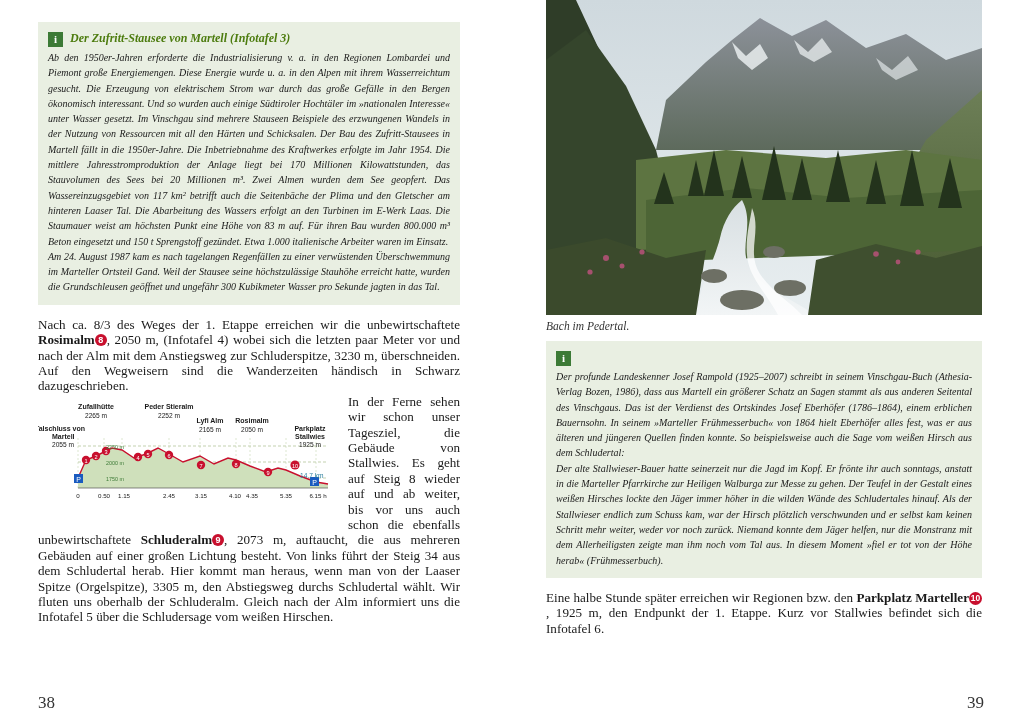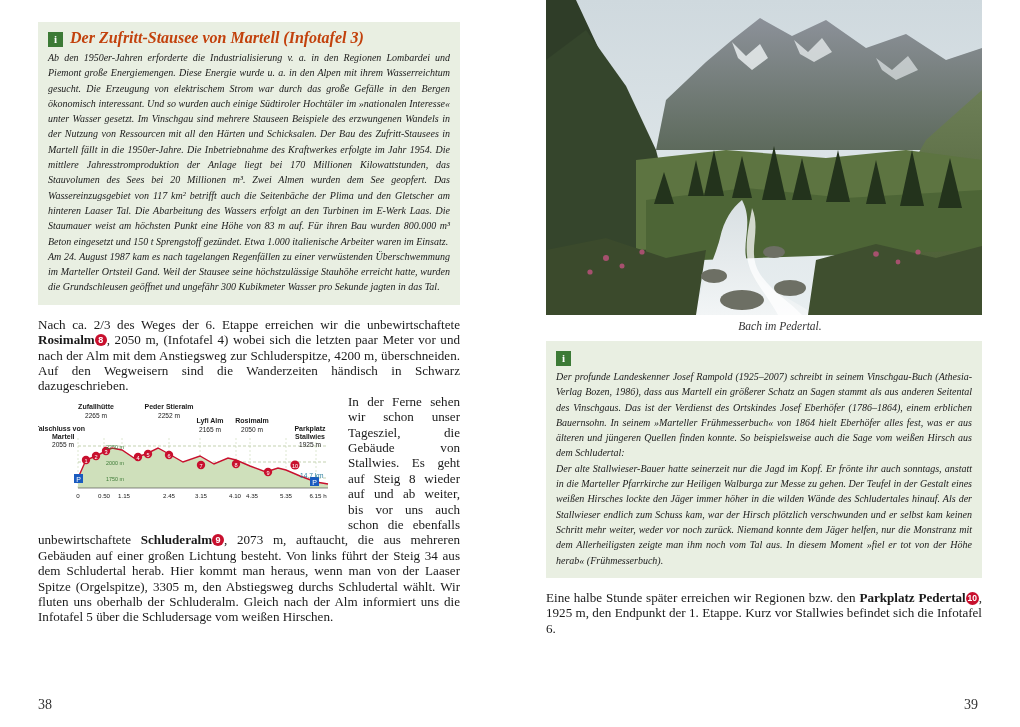--- a/index.html
+++ b/index.html
@@ -56,23 +56,23 @@
     font-weight: bold;
     font-size: 11px;
     line-height: 15px;
     text-align: center;
     margin-top: 2px;
     position: relative;
   }
   .infobox-title {
     font-style: italic;
     font-weight: bold;
-    font-size: 16px;
+    font-size: 12px;
     line-height: 16px;
-    color: #c2410c;
+    color: #4d7c0f;
   }
   .infobox p {
     margin: 0;
     font-style: italic;
     font-size: 10px;
     line-height: 15.3px;
     text-align: justify;
     text-justify: inter-word;
     hyphens: auto;
   }
@@ -92,21 +92,21 @@
     background: #c8102e;
     color: #ffffff;
     font-size: 9px;
     font-weight: bold;
     font-family: "Liberation Sans", sans-serif;
     line-height: 12px;
     text-align: center;
     vertical-align: 1px;
   }
   
-  .photo-wrap { position: relative; width: 468px; text-align: center; }
+  .photo-wrap { position: relative; width: 468px; }
   .photo {
     width: 436px; height: 315px;
     display: block;
     background: #6b7f55;
     position: relative;
     overflow: hidden;
   }
   .photo-caption {
     font-size: 11.5px;
     font-style: italic;
@@ -127,45 +127,45 @@
     hyphens: auto;
   }
   .float-fig {
     float: left;
     width: 300px;
     margin: 2px 10px 2px 0;
   }
   .pagenum {
     position: absolute;
     bottom: 14px;
-    font-size: 14px;
+    font-size: 17px;
     color: #333;
     font-family: "Liberation Serif", serif;
   }
   .pagenum.left { left: 38px; }
-  .pagenum.right { right: 42px; }
+  .pagenum.right { right: 36px; }
 </style>
 </head>
 <body>
 
 <div class="page">
 
   <div class="col-left">
 
     <div class="infobox">
       <div class="infobox-head">
         <div class="info-icon">i</div>
         <div class="infobox-title">Der Zufritt-Stausee von Martell (Infotafel 3)</div>
       </div>
       <p>Ab den 1950er-Jahren erforderte die Industrialisierung v. a. in den Regionen Lombardei und Piemont große Energiemengen. Diese Energie wurde u. a. in den Alpen mit ihrem Wasserreichtum gesucht. Die Erzeugung von elektrischem Strom war durch das große Gefälle in den Bergen ökonomisch interessant. Und so wurden auch einige Südtiroler Hochtäler im »nationalen Interesse« unter Wasser gesetzt. Im Vinschgau sind mehrere Stauseen Beispiele des erzwungenen Wandels in der Nutzung von Ressourcen mit all den Härten und Schicksalen. Der Bau des Zufritt-Stausees in Martell fällt in die 1950er-Jahre. Die Inbetriebnahme des Kraftwerkes erfolgte im Jahr 1954. Die mittlere Jahresstromproduktion der Anlage liegt bei 170 Millionen Kilowattstunden, das Stauvolumen des Sees bei 20 Millionen m³. Zwei Almen wurden dem See geopfert. Das Wassereinzugsgebiet von 117 km² betrifft auch die Seitenbäche der Plima und den Gletscher am hinteren Laaser Tal. Die Abarbeitung des Wassers erfolgt an den Turbinen im E-Werk Laas. Die Staumauer weist am höchsten Punkt eine Höhe von 83 m auf. Für ihren Bau wurden 800.000 m³ Beton eingesetzt und 150 t Sprengstoff gezündet. Etwa 1.000 italienische Arbeiter waren im Einsatz.</p>
       <p style="margin-top:0;">Am 24. August 1987 kam es nach tagelangen Regenfällen zu einer verwüstenden Überschwemmung im Marteller Ortsteil Gand. Weil der Stausee seine höchstzulässige Stauhöhe erreicht hatte, wurden die Grundschleusen geöffnet und ungefähr 300 Kubikmeter Wasser pro Sekunde jagten in das Tal.</p>
     </div>
 
     <p class="body-p" style="margin-bottom:0;">
-      <span>Nach ca. 2/3 des Weges der 6. Etappe erreichen wir die unbewirtschaftete </span><b>Rosimalm</b><span class="num-badge">8</span><span>, 2050 m, (Infotafel 4) wobei sich die letzten paar Meter vor und nach der Alm mit dem Anstiegsweg zur Schluderspitze, 4200 m, überschneiden. Auf den Wegweisern sind die Wanderzeiten händisch in Schwarz dazugeschrieben.</span>
+      <span>Nach ca. 8/3 des Weges der 1. Etappe erreichen wir die unbewirtschaftete </span><b>Rosimalm</b><span class="num-badge">8</span><span>, 2050 m, (Infotafel 4) wobei sich die letzten paar Meter vor und nach der Alm mit dem Anstiegsweg zur Schluderspitze, 3230 m, überschneiden. Auf den Wegweisern sind die Wanderzeiten händisch in Schwarz dazugeschrieben.</span>
     </p>
 
     <div class="wrap-text">
       <div class="float-fig">
         <div class="profile">
           <svg width="300" height="125" viewBox="0 0 300 125">
 
             <rect x="40" y="40" width="250" height="50" fill="#ffffff" stroke="none"></rect>
 
             <line x1="40" y1="48" x2="290" y2="48" stroke="#9ab27a" stroke-width="0.6" stroke-dasharray="3,2"></line>
@@ -340,21 +340,21 @@
 
     <div class="infobox">
       <div class="infobox-head">
         <div class="info-icon">i</div>
       </div>
       <p>Der profunde Landeskenner Josef Rampold (1925–2007) schreibt in seinem Vinschgau-Buch (Athesia-Verlag Bozen, 1986), dass aus Martell ein größerer Schatz an Sagen stammt als aus anderen Seitental des Vinschgaus. Das ist der Verdienst des Ortskindes Josef Eberhöfer (1786–1864), einem erblichen Bauernsohn. In seinem »Marteller Frühmesserbuch« von 1864 hielt Eberhöfer alles fest, was er aus älteren und jüngeren Quellen finden konnte. So beispielsweise auch die Sage vom weißen Hirsch aus dem Schludertal:</p>
       <p>Der alte Stallwieser-Bauer hatte seinerzeit nur die Jagd im Kopf. Er frönte ihr auch sonntags, anstatt in die Marteller Pfarrkirche zur Heiligen Walburga zur Messe zu gehen. Der Teufel in der Gestalt eines weißen Hirsches lockte den Jäger immer höher in die wilden Wände des Schludertales hinauf. Als der Stallwieser endlich zum Schuss kam, war der Hirsch plötzlich verschwunden und er selbst kam keinen Schritt mehr weiter, weder vor noch zurück. Niemand konnte dem Jäger helfen, nur die Monstranz mit dem Allerheiligsten zeigte man ihm noch vom Tal aus. In diesem Moment »fiel er tot von der Höhe herab« (Frühmesserbuch).</p>
     </div>
 
     <p class="body-p">
-      <span>Eine halbe Stunde später erreichen wir Regionen bzw. den </span><b>Parkplatz Pedertal</b><span class="num-badge" style="width:13px;height:13px;line-height:13px;font-size:8.5px;">10</span><span>, 1925 m, den Endpunkt der 1. Etappe. Kurz vor Stallwies befindet sich die Infotafel 6.</span>
+      <span>Eine halbe Stunde später erreichen wir Regionen bzw. den </span><b>Parkplatz Marteller</b><span class="num-badge" style="width:13px;height:13px;line-height:13px;font-size:8.5px;">10</span><span>, 1925 m, den Endpunkt der 1. Etappe. Kurz vor Stallwies befindet sich die Infotafel 6.</span>
     </p>
 
   </div>
 
   <div class="pagenum left">38</div>
   <div class="pagenum right">39</div>
 
 </div>
 
 </body></html>

